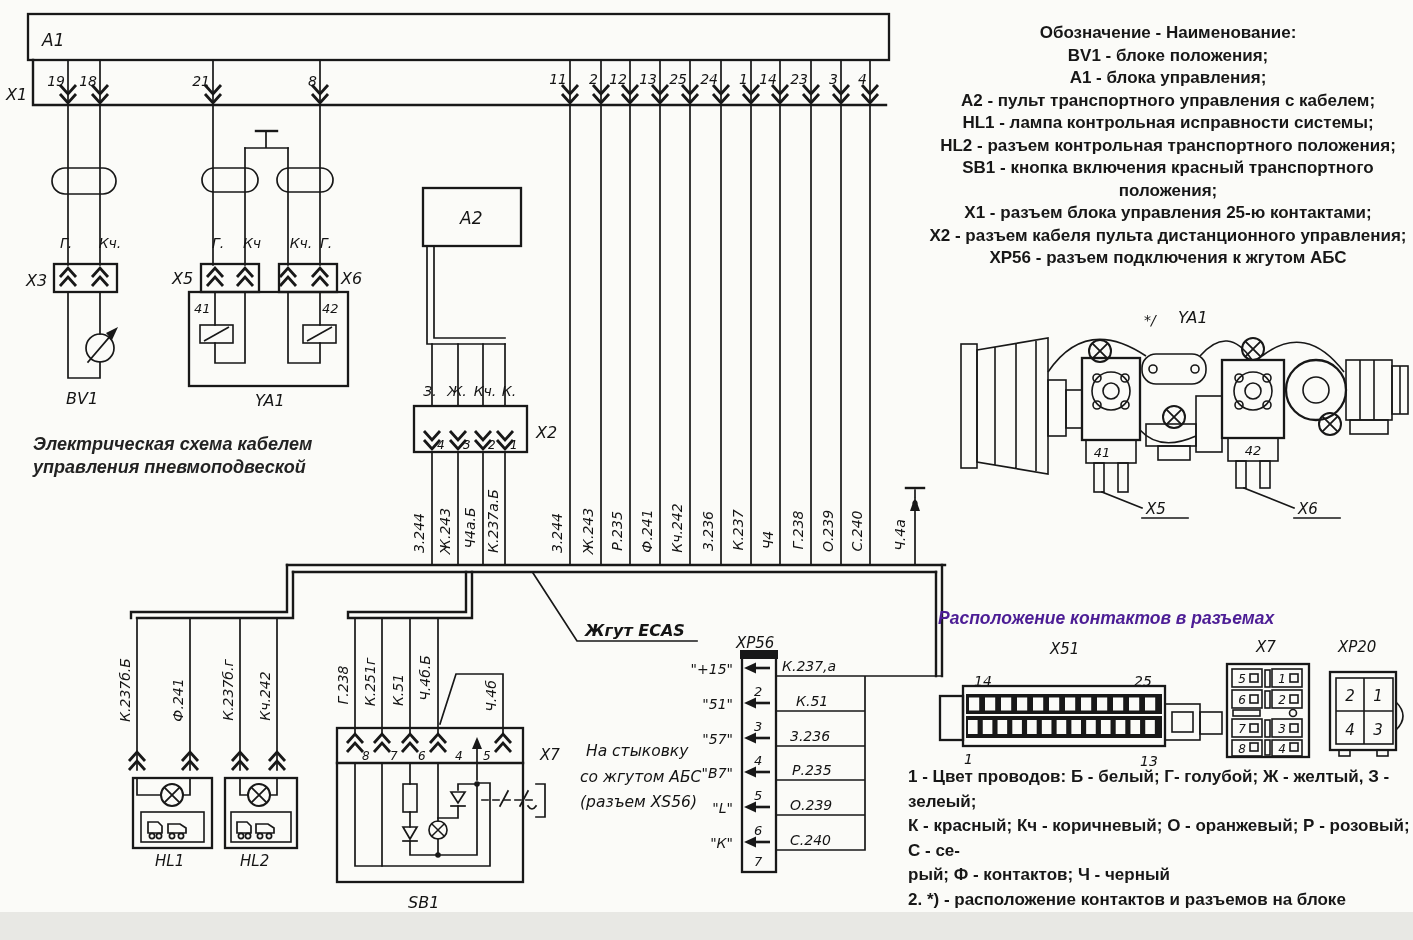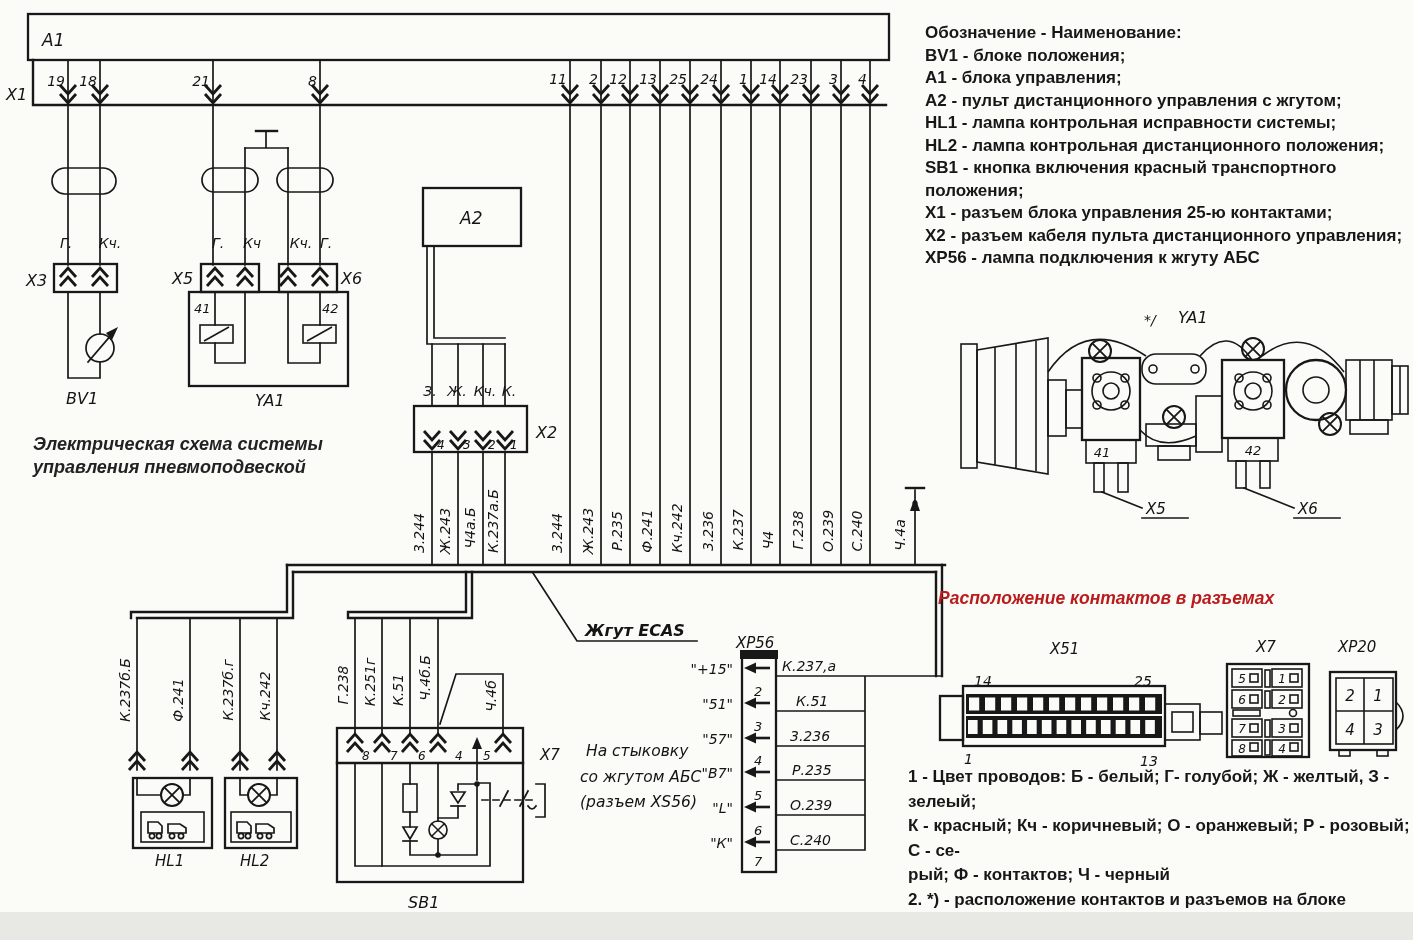--- a/index.html
+++ b/index.html
@@ -6,26 +6,26 @@
   .sheet{position:relative;width:1413px;height:912px;background:#fbfbf8;overflow:hidden;
          font-family:"Liberation Sans",sans-serif;}
   svg{position:absolute;left:0;top:0;}
   .w{stroke:#181818;stroke-width:1.7;fill:none;stroke-linecap:square;stroke-linejoin:miter;}
   .w2{stroke:#181818;stroke-width:2.4;fill:none;stroke-linecap:square;}
   .b{stroke:#181818;stroke-width:2.3;fill:none;}
   .b1{stroke:#181818;stroke-width:1.6;fill:none;}
   .f{fill:#181818;stroke:none;}
   text.t{font-family:"DejaVu Sans",sans-serif;font-style:italic;fill:#141414;}
   .legend{position:absolute;left:925px;top:22px;width:486px;color:#171717;
-          font:600 17px/22.5px "Liberation Sans",sans-serif;}
+          font:600 17px/22.5px "Liberation Sans",sans-serif;text-align:center;}
   .notes{position:absolute;left:908px;top:765px;width:502px;color:#171717;
          font:600 17px/24.5px "Liberation Sans",sans-serif;}
   .caption{position:absolute;left:33px;top:433px;color:#222;
            font:italic 700 18px/23px "Liberation Sans",sans-serif;}
-  .contacts-heading{position:absolute;left:938px;top:588px;color:#b91c1c;
+  .contacts-heading{position:absolute;left:938px;top:608px;color:#4c1d95;
            font:italic 700 17.5px "Liberation Sans",sans-serif;}
 </style>
 </head>
 <body>
 
 <div class="sheet">
 
 <svg width="1413" height="940" viewBox="0 0 1413 940">
 <defs>
   <g id="chv">
@@ -492,31 +492,31 @@
     <text class="t" x="1350" y="735">4</text>
     <text class="t" x="1378" y="735">3</text>
   </g>
 </g>
 </svg>
 
 <div class="legend">
   <div>Обозначение - Наименование:</div>
   <div>BV1 - блоке положения;</div>
   <div>А1 - блока управления;</div>
-  <div>А2 - пульт дистанционного управления с жгутом;</div>
+  <div>А2 - пульт транспортного управления с кабелем;</div>
   <div>HL1 - лампа контрольная исправности системы;</div>
-  <div>HL2 - лампа контрольная дистанционного положения;</div>
+  <div>HL2 - разъем контрольная транспортного положения;</div>
   <div>SB1 - кнопка включения красный транспортного положения;</div>
   <div>Х1 - разъем блока управления 25-ю контактами;</div>
   <div>Х2 - разъем кабеля пульта дистанционного управления;</div>
-  <div>ХР56 - лампа подключения к жгуту АБС</div>
+  <div>ХР56 - разъем подключения к жгутом АБС</div>
 </div>
 
 <div class="caption">
-  <div>Электрическая схема системы</div>
+  <div>Электрическая схема кабелем</div>
   <div>управления пневмоподвеской</div>
 </div>
 
 <div class="contacts-heading">Расположение контактов в разъемах</div>
 
 <div class="notes">
   <div>1 - Цвет проводов: Б - белый; Г- голубой; Ж - желтый, З - зелеый;</div>
   <div>К - красный; Кч - коричневый; О - оранжевый; Р - розовый; С - се-</div>
   <div>рый; Ф - контактов; Ч - черный</div>
   <div>2. *) - расположение контактов и разъемов на блоке электро-</div>

